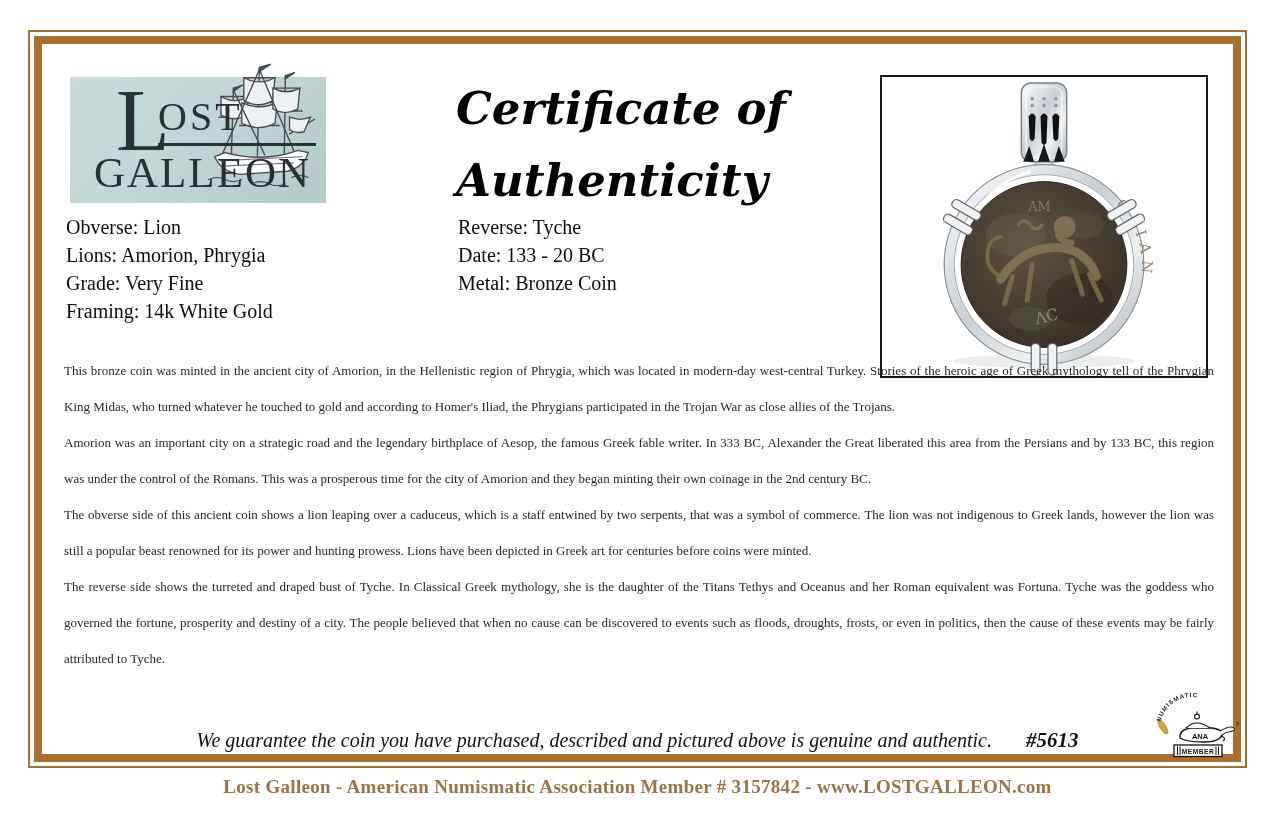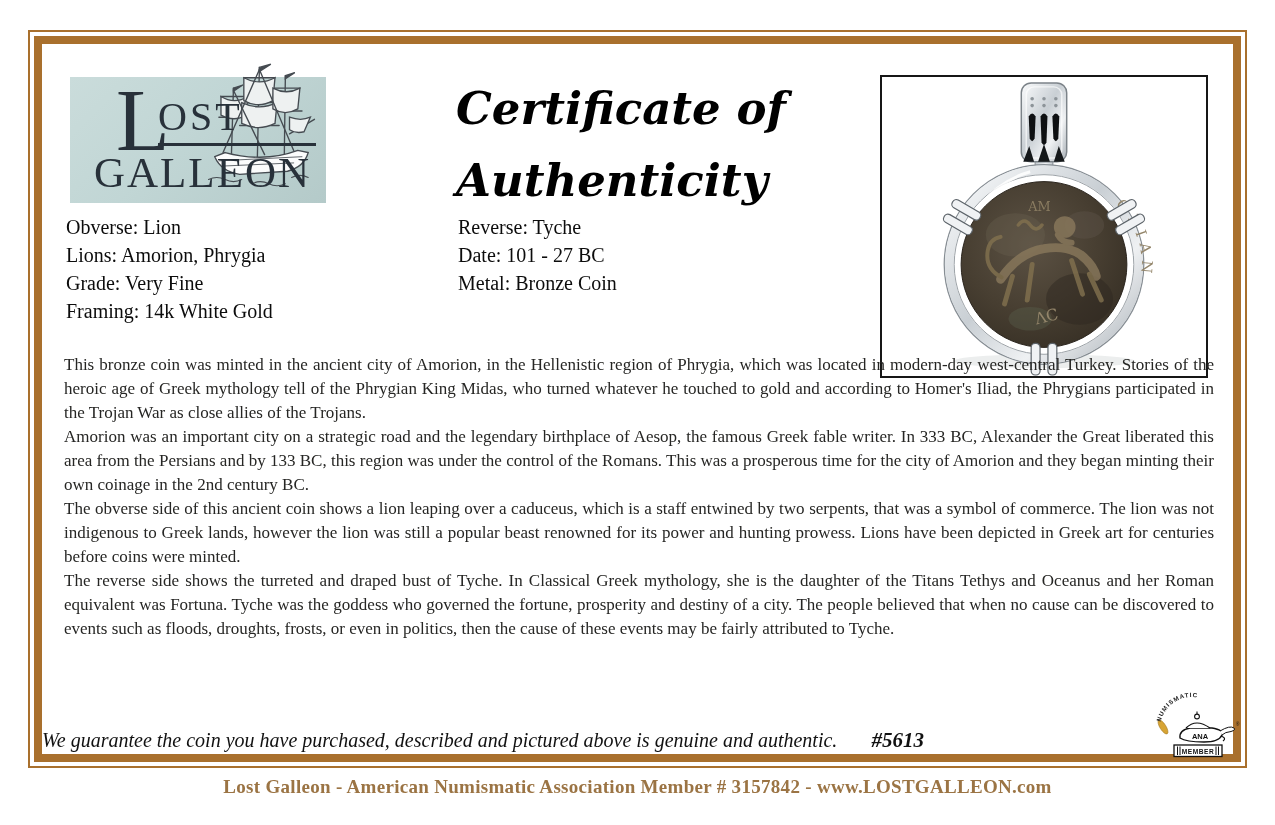--- a/index.html
+++ b/index.html
@@ -35,24 +35,24 @@
   .specs-left  { left:24px;  top:169px; }
   .specs-right { left:416px; top:169px; }
 
   
   .coin-box { position:absolute; left:838px; top:31px; width:328px; height:303px;
               border:2px solid #161616; background:#fff; }
 
   
   .bodytext { position:absolute; left:22px; top:309px; width:1150px; color:#262624; }
   .bodytext h2 { font-size:20px; font-weight:bold; color:#0c0c0c; line-height:26px; }
-  .bodytext p  { font-size:17px; line-height:24px; text-align:justify; }
-
-  
-  .guarantee { position:absolute; left:0; top:684px; width:100%; 
+  .bodytext p  { font-size:13px; line-height:36px; text-align:justify; }
+
+  
+  .guarantee { position:absolute; left:0; top:684px; width:100%; text-align:center;
                font-style:italic; font-size:20px; color:#111; }
   .guarantee .num { font-weight:bold; margin-left:34px; font-size:21px; }
 
   
   .ana { position:absolute; left:1112px; top:648px; width:88px; height:68px; }
 
   
   .footer { position:absolute; left:0; top:776px; width:1275px; text-align:center;
             font-size:19px; font-weight:bold; color:#9b7444; letter-spacing:.3px;font-family:Liberation Serif, serif; }
 </style>
@@ -112,21 +112,21 @@
       </div>
 
       <div class="specs specs-left">
         <div>Obverse: Lion</div>
         <div>Lions: Amorion, Phrygia</div>
         <div>Grade: Very Fine</div>
         <div>Framing: 14k White Gold</div>
       </div>
       <div class="specs specs-right">
         <div>Reverse: Tyche</div>
-        <div>Date: 101 - 27 BC</div>
+        <div>Date: 133 - 20 BC</div>
         <div>Metal: Bronze Coin</div>
       </div>
 
       <div class="coin-box">
         <svg viewBox="0 0 328 303" width="324" height="299">
           <defs>
             <linearGradient id="silv" x1="0" y1="0" x2="1" y2="1">
               <stop offset="0" stop-color="#fbfcfd"></stop>
                 <stop offset="0.45" stop-color="#c9cfd4"></stop>
               <stop offset="0.7" stop-color="#eff1f3"></stop>

